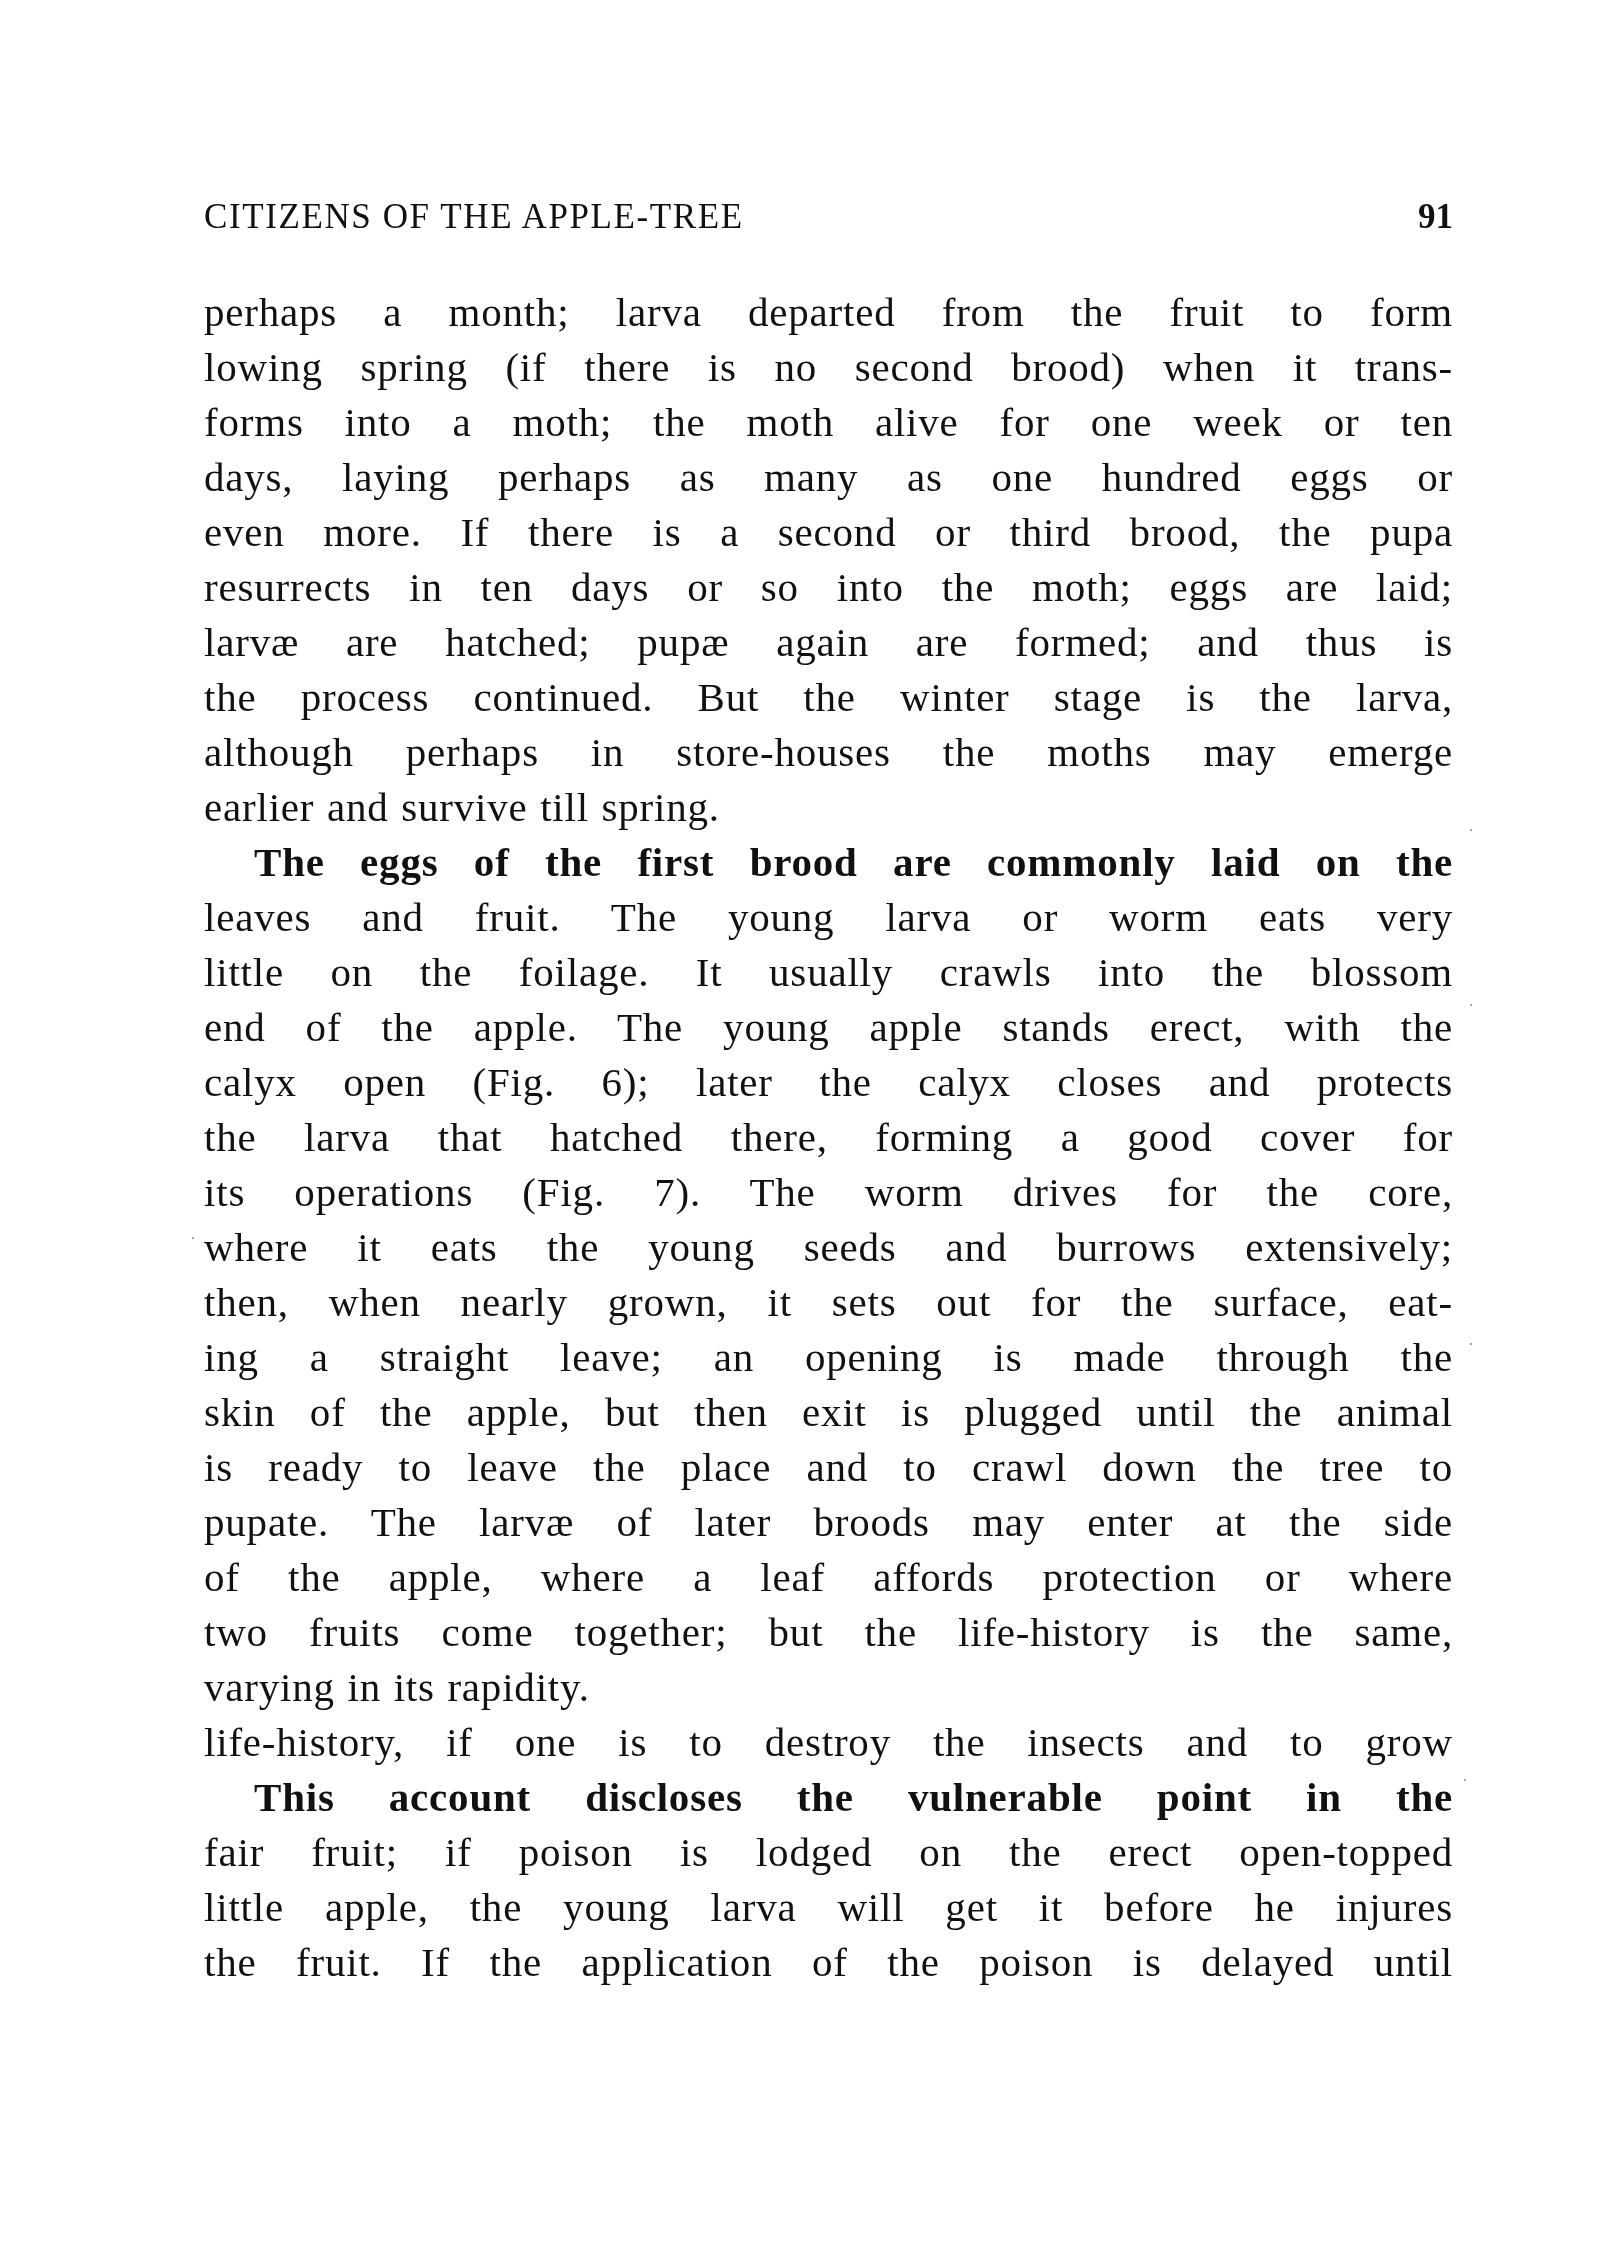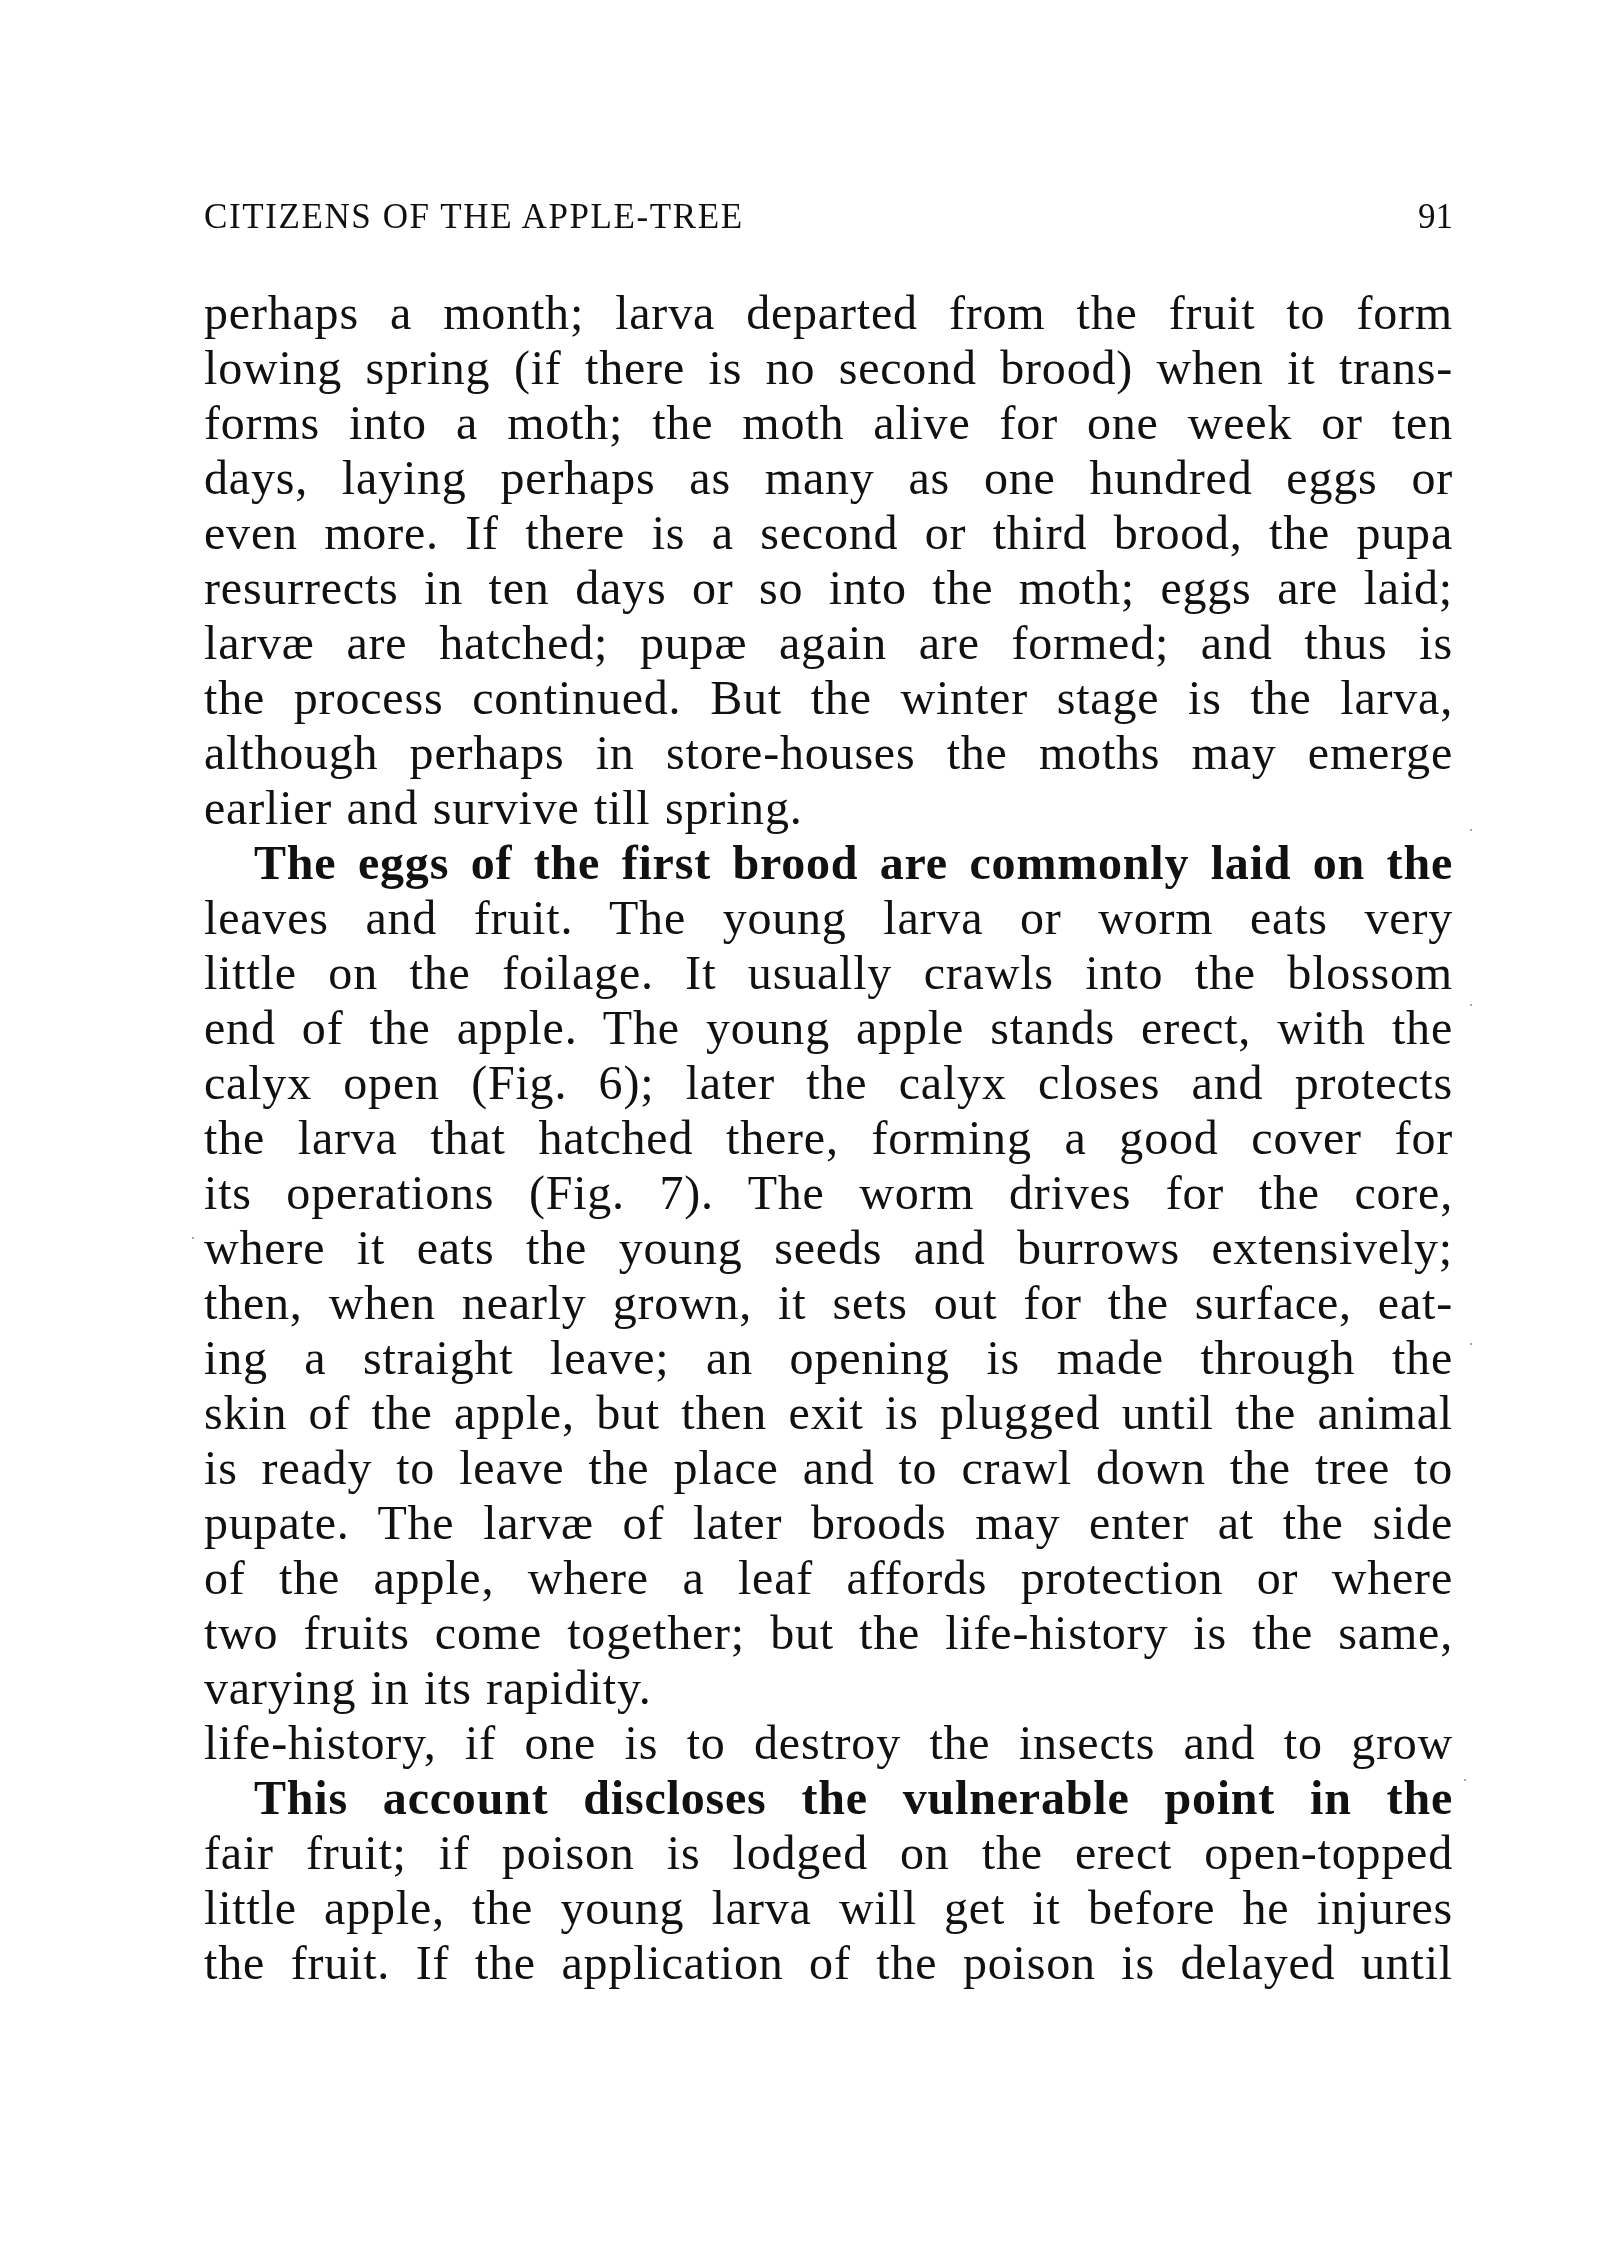--- a/index.html
+++ b/index.html
@@ -1,23 +1,23 @@
 <!DOCTYPE html>
 <html style="font-size:13px"><head>
 <meta charset="utf-8">
 <style>
   html, body { margin: 0; padding: 0; background: #ffffff; }
   body { width: 1620px; height: 2261px; position: relative; overflow: hidden; }
   .page { position: absolute; left: 0; top: 0; width: 1620px; height: 2261px; background: #fff; color: #111; }
   .running-head { position: absolute; top: 197px; left: 204px; width: 1249px; height: 49px;
     font-family: "Liberation Serif", "DejaVu Serif", serif; font-size: 35px; letter-spacing: 1.6px; }
   .running-title { position: absolute; left: 0; width: 1249px; text-align: left; top: 0; }
-  .page-number { position: absolute; right: 0; top: 0; letter-spacing: 0; }
+  .page-number { position: absolute; right: 0; top: 0; letter-spacing: 0; font-weight: bold; }
   .body-text { position: absolute; left: 204px; top: 285px; width: 1249px;
-    font-family: "Liberation Serif", "DejaVu Serif", serif; font-size: 48px; }
+    font-family: "Liberation Serif", "DejaVu Serif", serif; font-size: 41px; }
   .line { display: block; height: 55px; line-height: 55px; white-space: nowrap;
     text-align: justify; text-align-last: justify; letter-spacing: 0.8px; word-spacing: 1.6px; }
   .line.last { text-align-last: left; }
   .line.indent { padding-left: 50px; font-weight: bold; }
   .speck { position: absolute; width: 2.4px; height: 2.4px; background: #888; border-radius: 50%; }
 </style>
 </head>
 <body>
 
 <div class="page">

